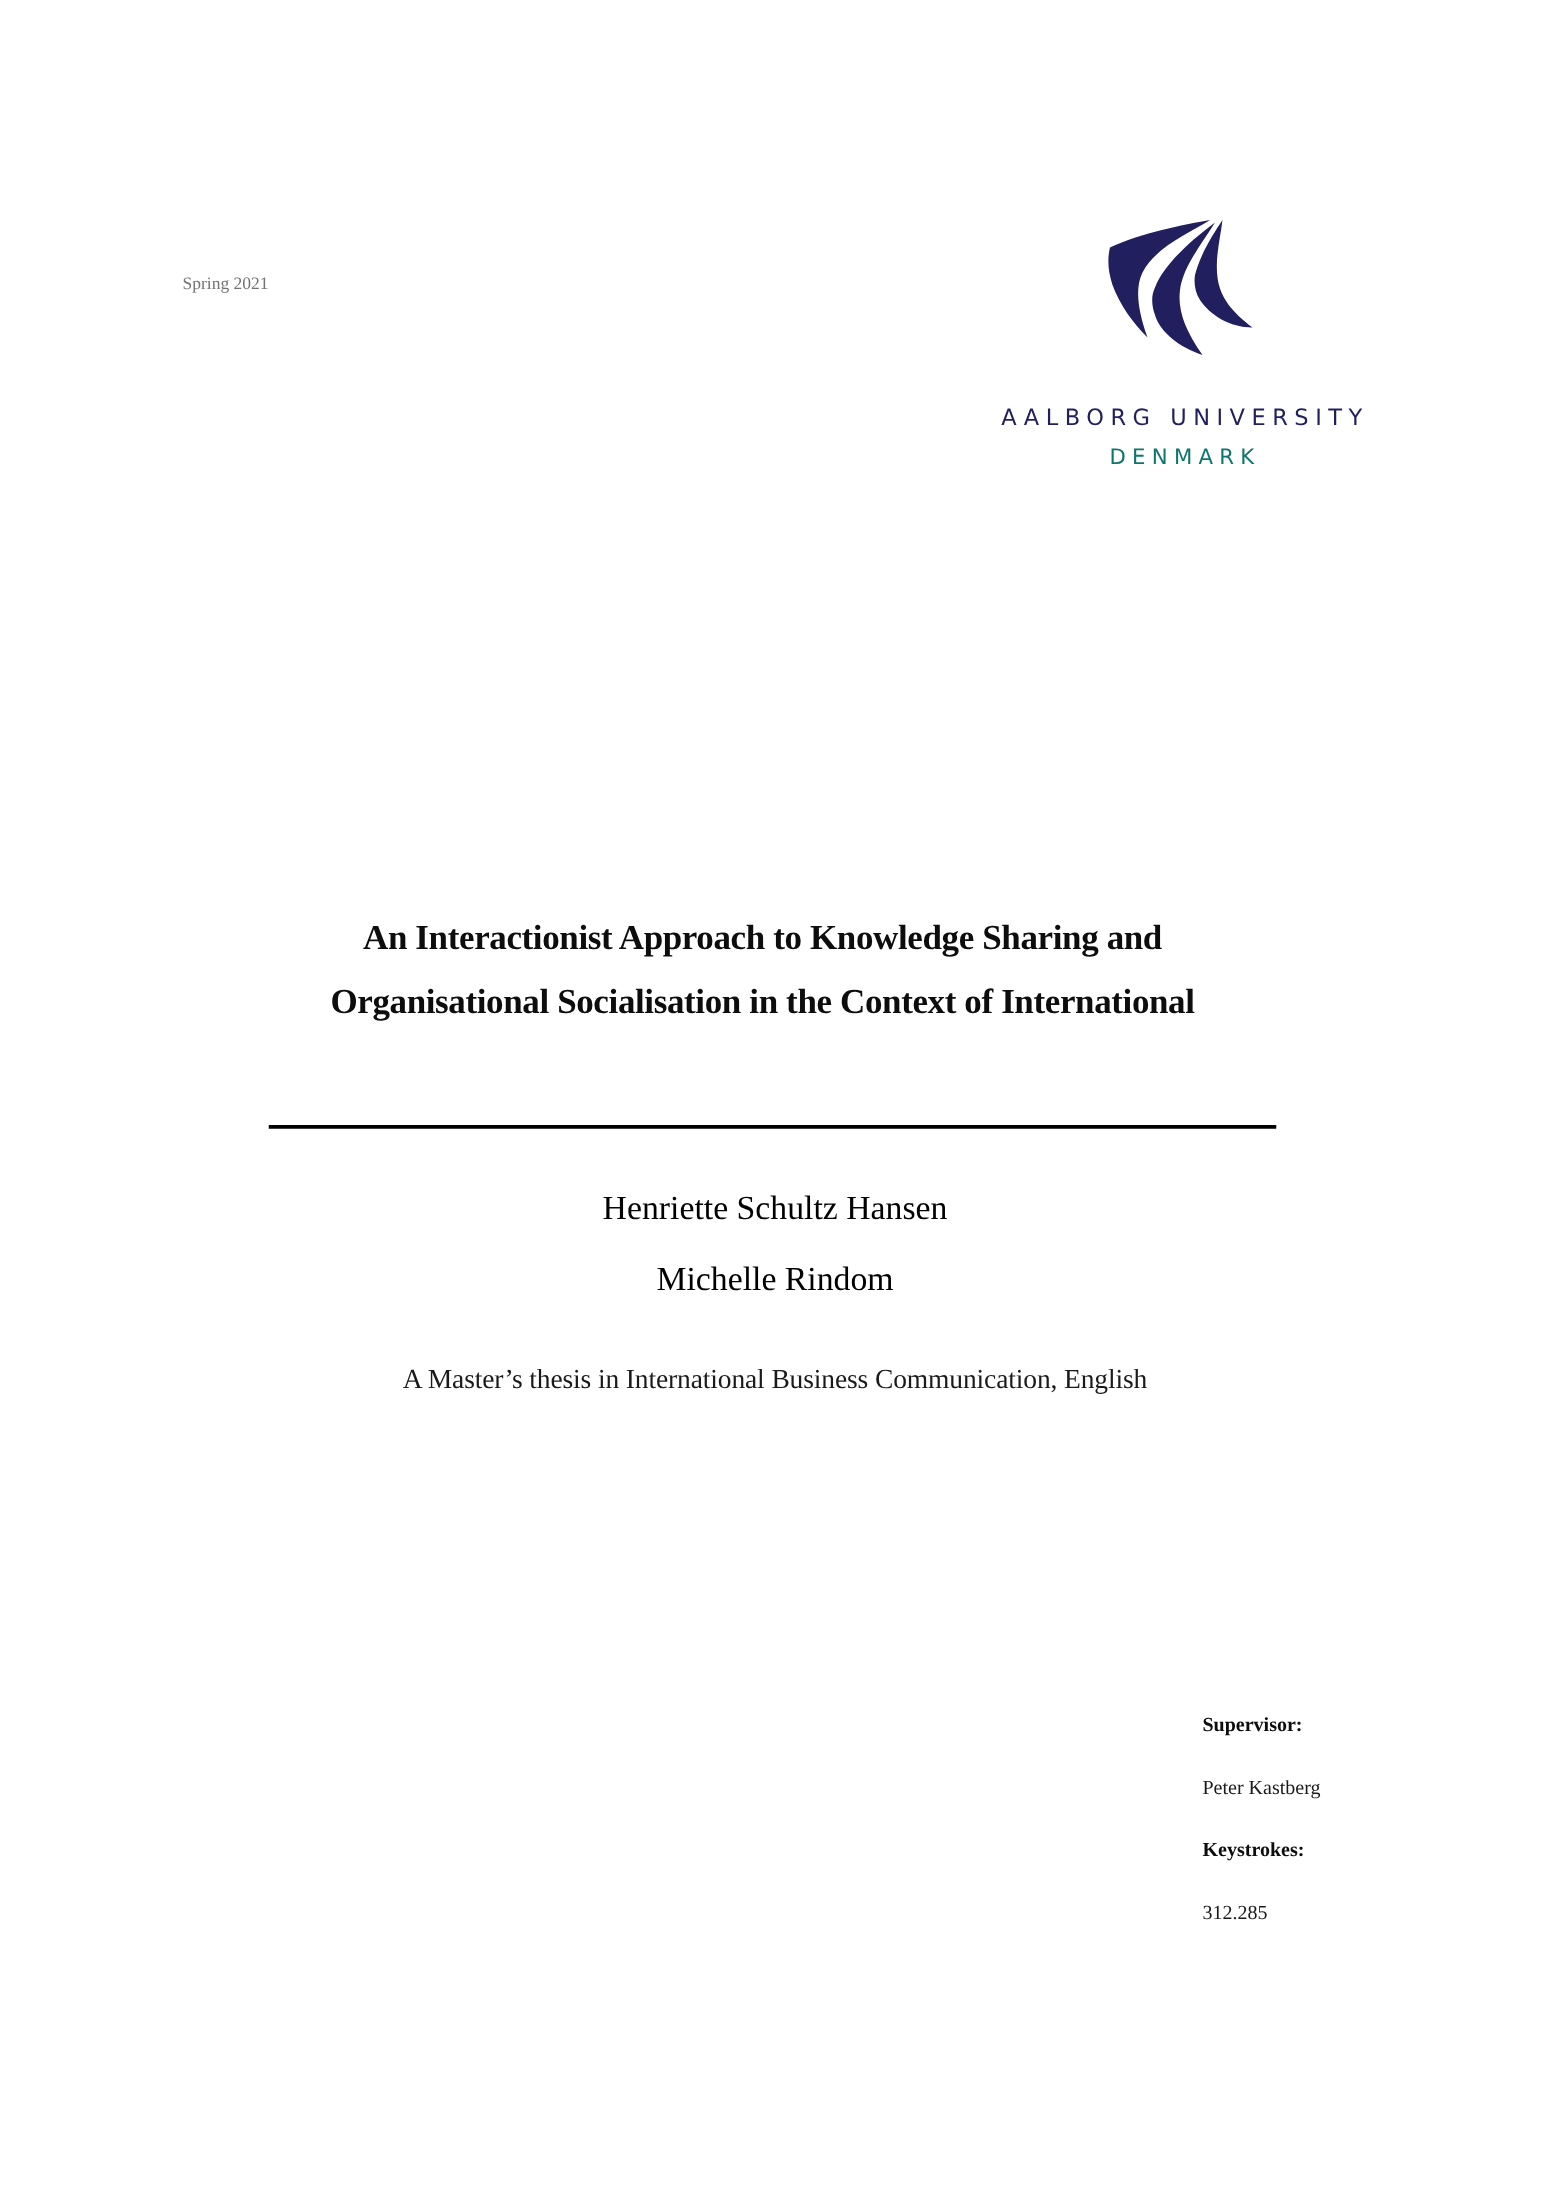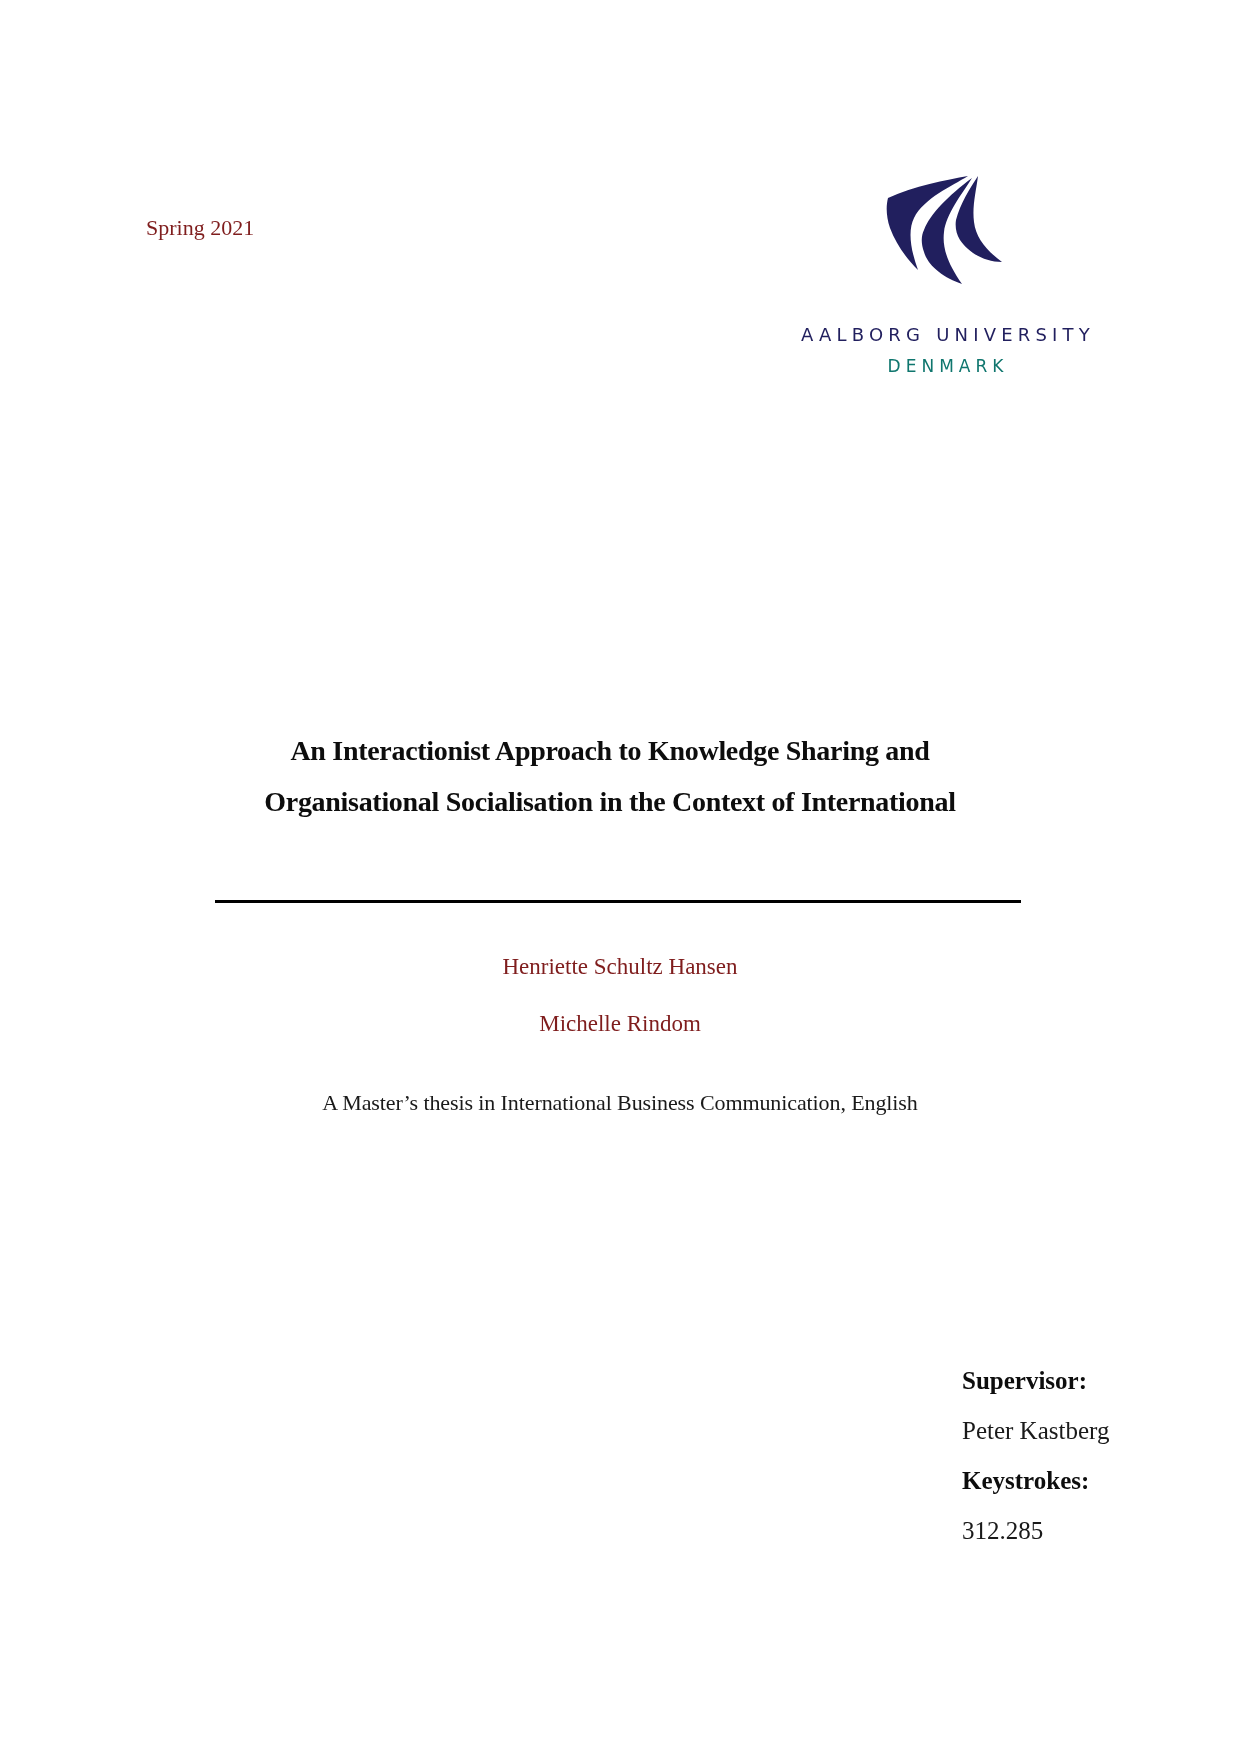--- a/index.html
+++ b/index.html
@@ -13,23 +13,23 @@
     position: relative;
     overflow: hidden;
     font-family: "Liberation Serif", "DejaVu Serif", serif;
     color: #111111;
   }
   .abs { position: absolute; }
 
   .semester {
     left: 146px;
     top: 214px;
-    font-size: 22px;
+    font-size: 14px;
     line-height: 28px;
-    color: #7f1d1d;
+    color: #737373;
     white-space: nowrap;
   }
 
   .logo-mark {
     left: 884px;
     top: 174px;
     width: 120px;
     height: 112px;
   }
   .logo-name {
@@ -79,23 +79,23 @@
     background: #000000;
   }
 
   .authors {
     left: 0;
     top: 938px;
     width: 1240px;
     text-align: center;
   }
   .author-line {
-    font-size: 23px;
+    font-size: 27px;
     line-height: 57px;
-    color: #7f1d1d;
+    color: #000000;
     white-space: nowrap;
     font-family: Liberation Serif, serif;
   }
 
   .degree {
     left: 0;
     top: 1089px;
     width: 1240px;
     text-align: center;
     font-size: 22px;
@@ -103,21 +103,21 @@
     color: #1a1a1a;
     white-space: nowrap;
     letter-spacing: -0.1px;
   }
 
   .meta {
     left: 962px;
     top: 1356px;
   }
   .meta-row {
-    font-size: 25px;
+    font-size: 16px;
     line-height: 50px;
     white-space: nowrap;
     color: #1a1a1a;
   }
   .meta-row.label {
     font-weight: bold;
     color: #0d0d0d;
   }
 </style>
 </head>

